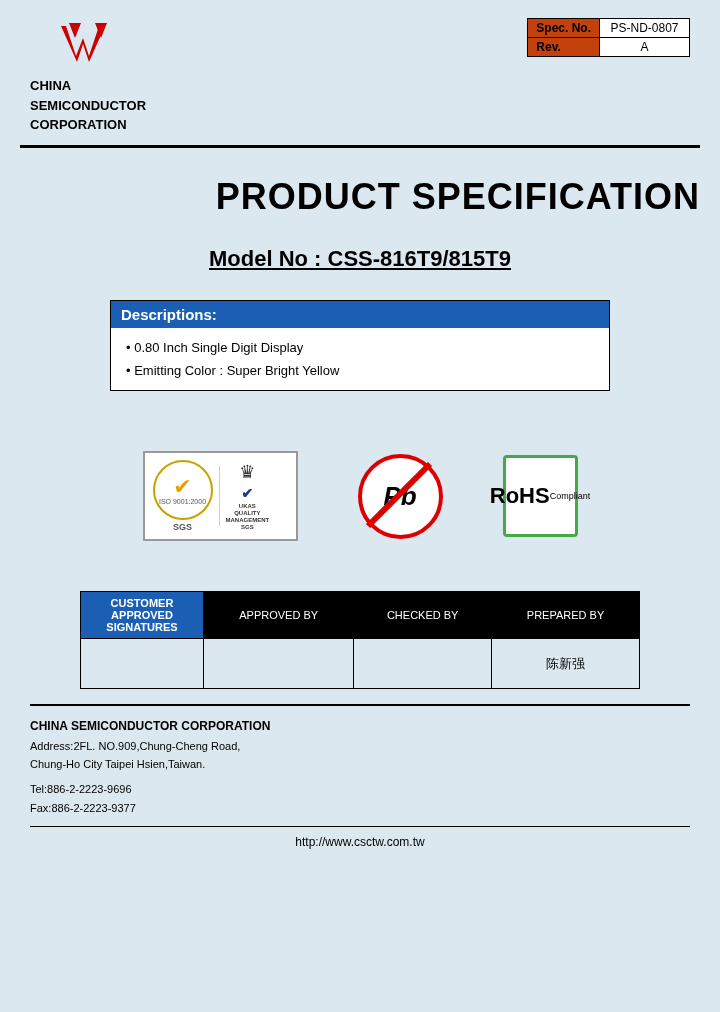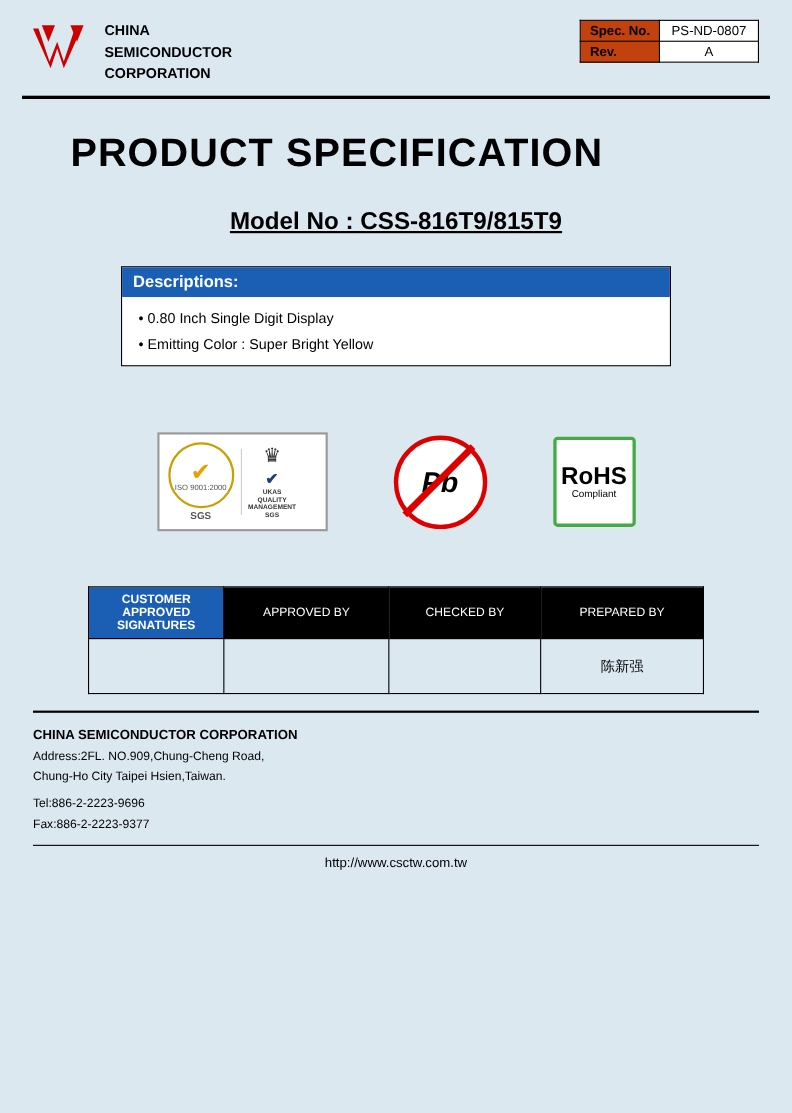--- a/index.html
+++ b/index.html
@@ -21,21 +21,23 @@
 
     
     .header {
       display: flex;
       justify-content: space-between;
       align-items: flex-start;
       padding: 18px 30px 10px 30px;
     }
     .logo-area {
       display: flex;
+      align-items: center;
       gap: 10px;
+      flex-direction: column;
     }
     .logo-icon {
       width: 55px;
       height: 48px;
     }
     .company-name {
       font-size: 13px;
       font-weight: bold;
       line-height: 1.5;
       color: #000;
@@ -60,21 +62,21 @@
 
     
     .divider {
       height: 3px;
       background-color: #000;
       margin: 0 20px;
     }
 
     
     .title-section {
-      text-align: left;
+      text-align: right;
       padding: 28px 20px 10px 20px;
       margin-left: 44px;
     }
     .main-title {
       font-size: 36px;
       font-weight: 900;
       letter-spacing: 1px;
       color: #000;
     }
 
@@ -201,21 +203,21 @@
       color: #000;
       font-style: italic;
     }
 
     
     .rohs-box {
       border: 3px solid #4a4;
       width: 75px;
       height: 82px;
       display: flex;
-      flex-direction: column;
+      flex-direction: row;
       align-items: center;
       justify-content: center;
       background: #fff;
       border-radius: 4px;
     }
     .rohs-title {
       font-size: 22px;
       font-weight: 900;
       color: #000;
       line-height: 1;

